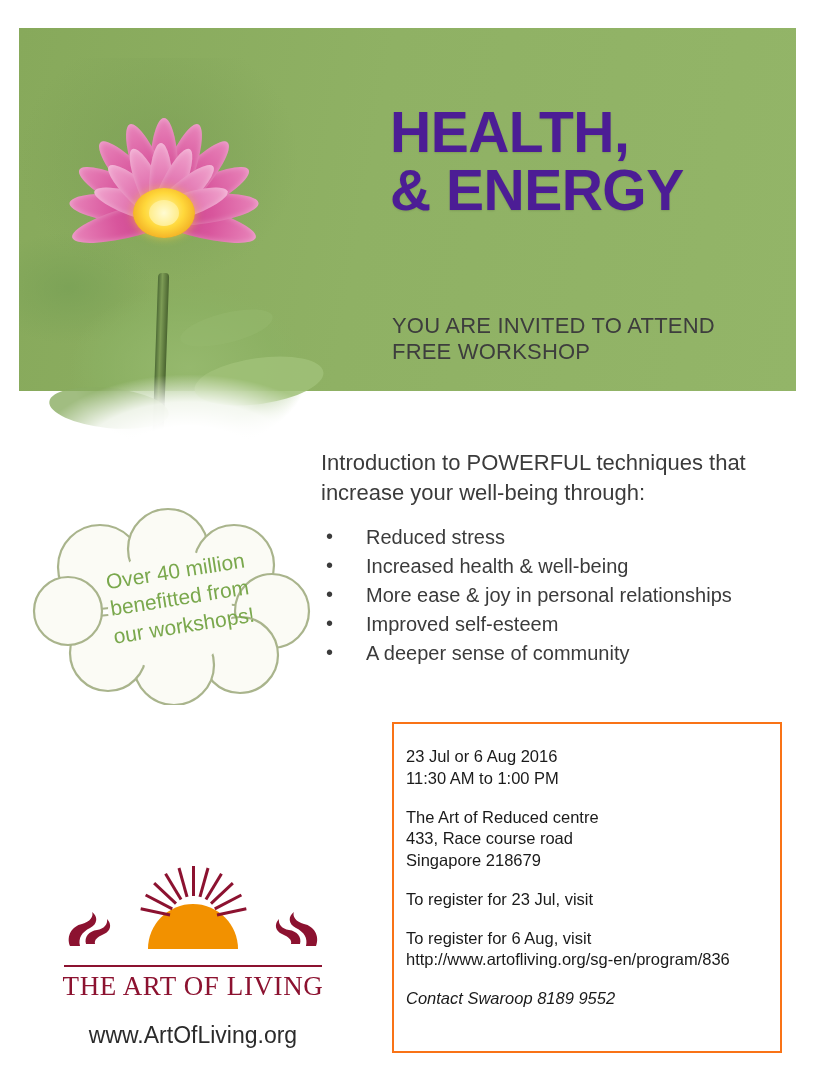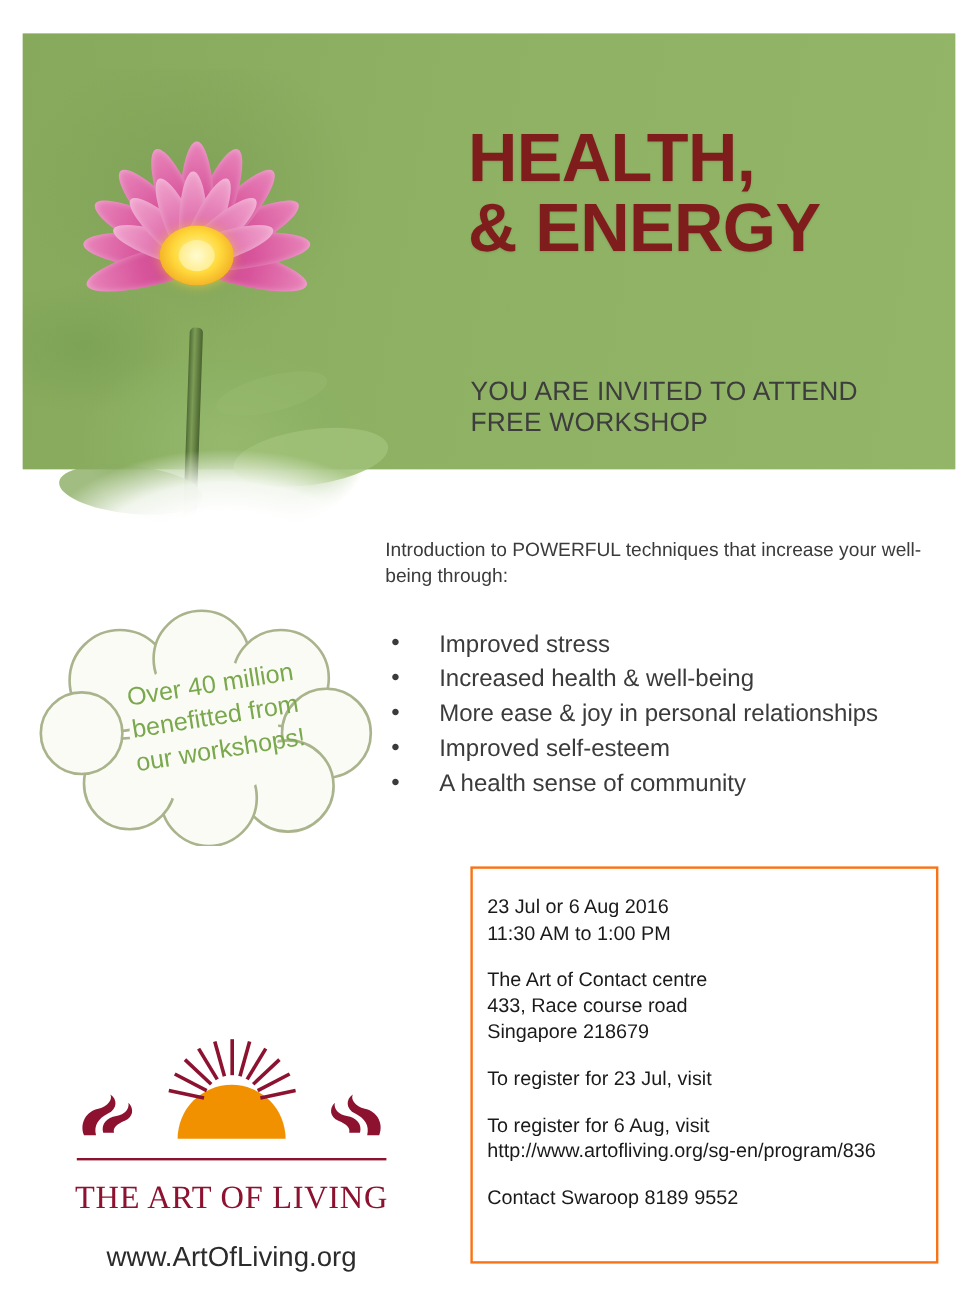--- a/index.html
+++ b/index.html
@@ -123,21 +123,21 @@
     background: radial-gradient(circle, #fff9c0 0%, #ffe martyr 100%);
     background: radial-gradient(circle, #fffbd2 0%, #ffe874 100%);
   }
 
   
   .headline {
     position: absolute;
     left: 371px;
     top: 75px;
     width: 415px;
-    color: #7f1d1d;
+    color: #4c1d95;
     font-size: 57px;
     font-weight: bold;
     line-height: 1.02;
     letter-spacing: -0.5px;
     text-shadow: 0 1px 2px rgba(0,0,0,0.12);
   }
   .headline div { white-space: nowrap; }
   .subhead {
     position: absolute;
     left: 373px;
@@ -148,21 +148,21 @@
     line-height: 1.18;
     letter-spacing: 0.2px;
   }
 
   
   .intro {
     position: absolute;
     left: 321px;
     top: 448px;
     width: 470px;
-    font-size: 16px;
+    font-size: 22px;
     color: #3b3b3b;
     line-height: 1.35;
   }
   .benefits {
     position: absolute;
     left: 321px;
     top: 523px;
     width: 480px;
     margin: 0;
     padding: 0;
@@ -214,21 +214,21 @@
     width: 390px;
     height: 331px;
     border: 2px solid #f97316;
     box-sizing: border-box;
     padding: 22px 0 0 12px;
     font-size: 16.5px;
     color: #1a1a1a;
     line-height: 1.32;
   }
   .details p { margin: 0 0 17px 0; }
-  .details p:last-child { margin-bottom: 2px; }
+  .details p:last-child { margin-bottom: 2px; font-style: italic; }
 
   
   .logo-block {
     position: absolute;
     left: 48px;
     top: 890px;
     width: 290px;
     text-align: center;
   }
   .logo-art {
@@ -269,21 +269,21 @@
     width: 258px;
     height: 2px;
     background: #8c1230;
     margin: 3px auto 0;
   }
   .logo-name {
     font-family: "Liberation Serif", serif;
     font-size: 27px;
     letter-spacing: 0.6px;
     color: #8c1230;
-    margin-top: 16px;
+    margin-top: 4px;
   }
   .logo-url {
     margin-top: 20px;
     font-size: 23px;
     color: #2b2b2b;
   }
 </style>
 </head>
 <body>
 
@@ -327,25 +327,25 @@
 
   <div class="subhead">
     <div>YOU ARE INVITED TO ATTEND</div>
     <div>FREE WORKSHOP</div>
   </div>
 </div>
 
 <div class="intro">Introduction to POWERFUL techniques that increase your well-being through:</div>
 
 <ul class="benefits">
-  <li>Improved stress</li>
+  <li>Reduced stress</li>
   <li>Increased health &amp; well-being</li>
   <li>More ease &amp; joy in personal relationships</li>
   <li>Improved self-esteem</li>
-  <li>A health sense of community</li>
+  <li>A deeper sense of community</li>
 </ul>
 
 <div class="cloud">
   <svg width="290" height="200" viewBox="0 0 290 200">
     <g fill="#fbfbf5" stroke="#a9b48c" stroke-width="2.2">
       <circle cx="72" cy="62" r="42"></circle>
       <circle cx="140" cy="44" r="40"></circle>
       <circle cx="206" cy="60" r="40"></circle>
       <circle cx="244" cy="106" r="37"></circle>
       <circle cx="212" cy="150" r="38"></circle>
@@ -361,21 +361,21 @@
     <div>our workshops!</div>
   </div>
 </div>
 
 <div class="details">
   <p>
     <span>23 Jul or 6 Aug 2016</span><br>
     <span>11:30 AM to 1:00 PM</span>
   </p>
   <p>
-    <span>The Art of Contact centre</span><br>
+    <span>The Art of Reduced centre</span><br>
     <span>433, Race course road</span><br>
     <span>Singapore 218679</span>
   </p>
   <p>
     <span>To register for 23 Jul, visit</span><br>
   </p>
   <p>
     <span>To register for 6 Aug, visit</span><br>
     <span>http://www.artofliving.org/sg-en/program/836</span>
   </p>

